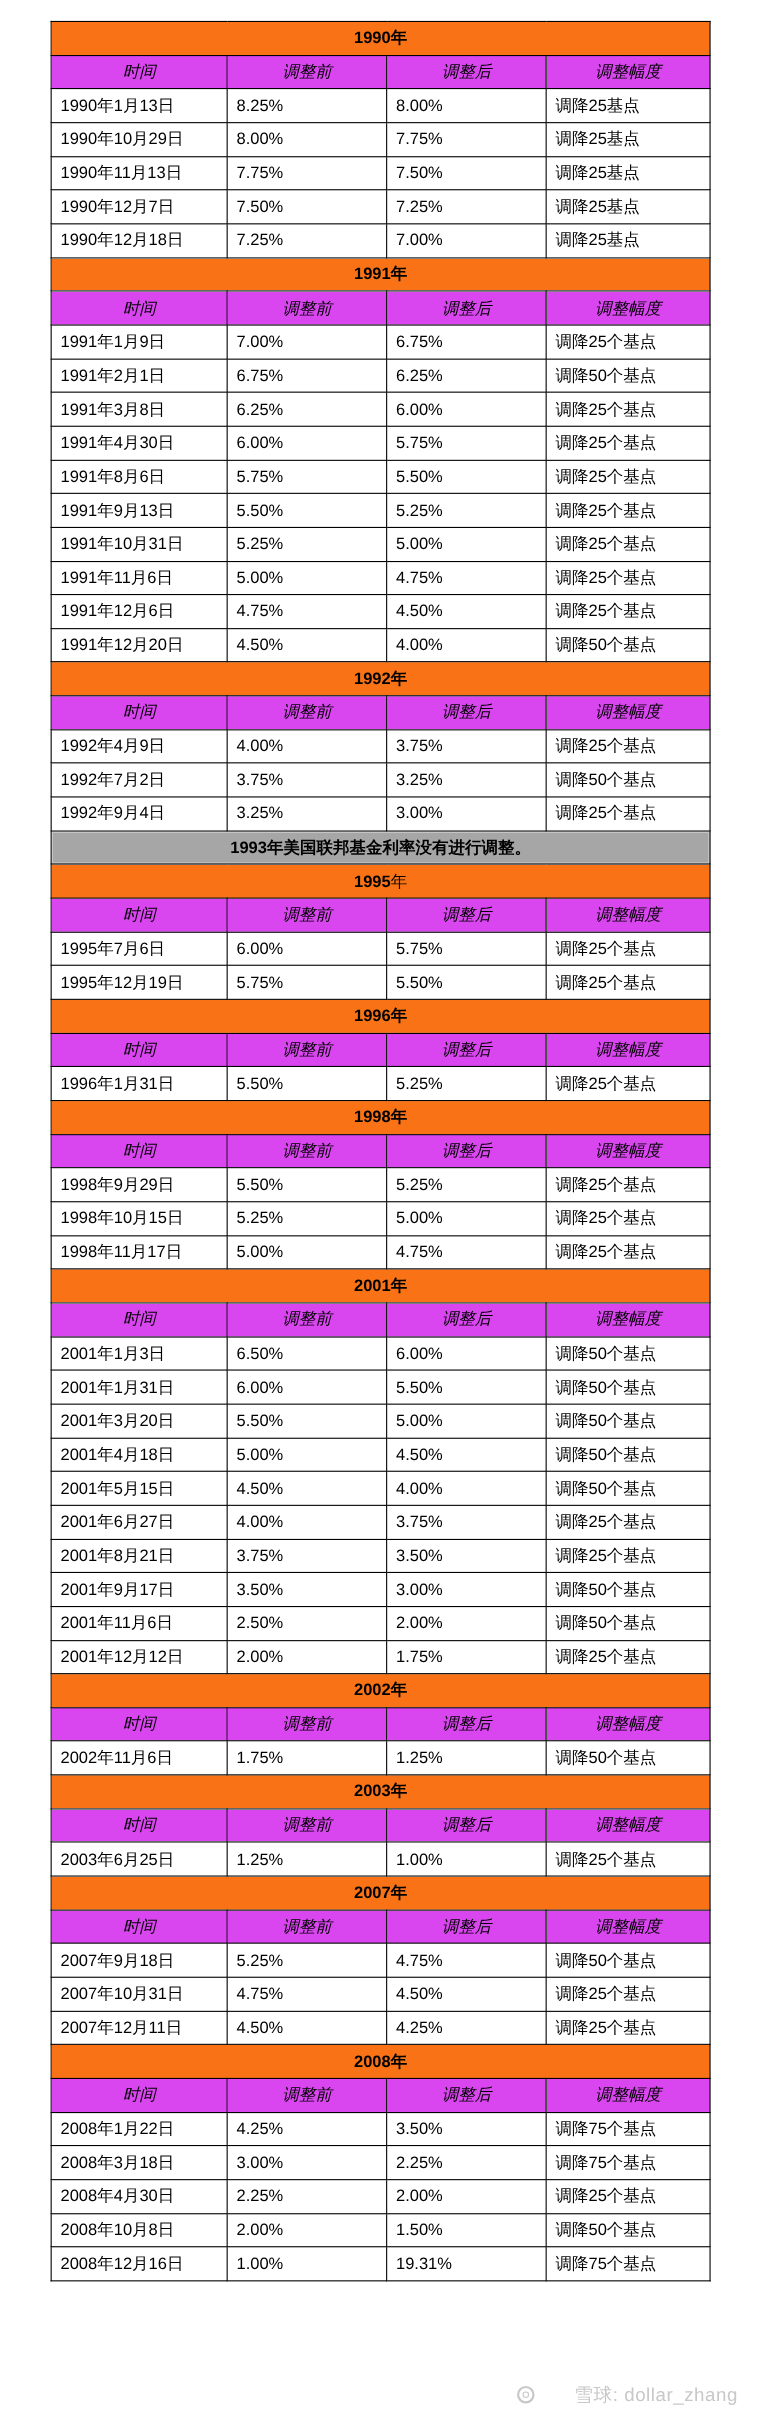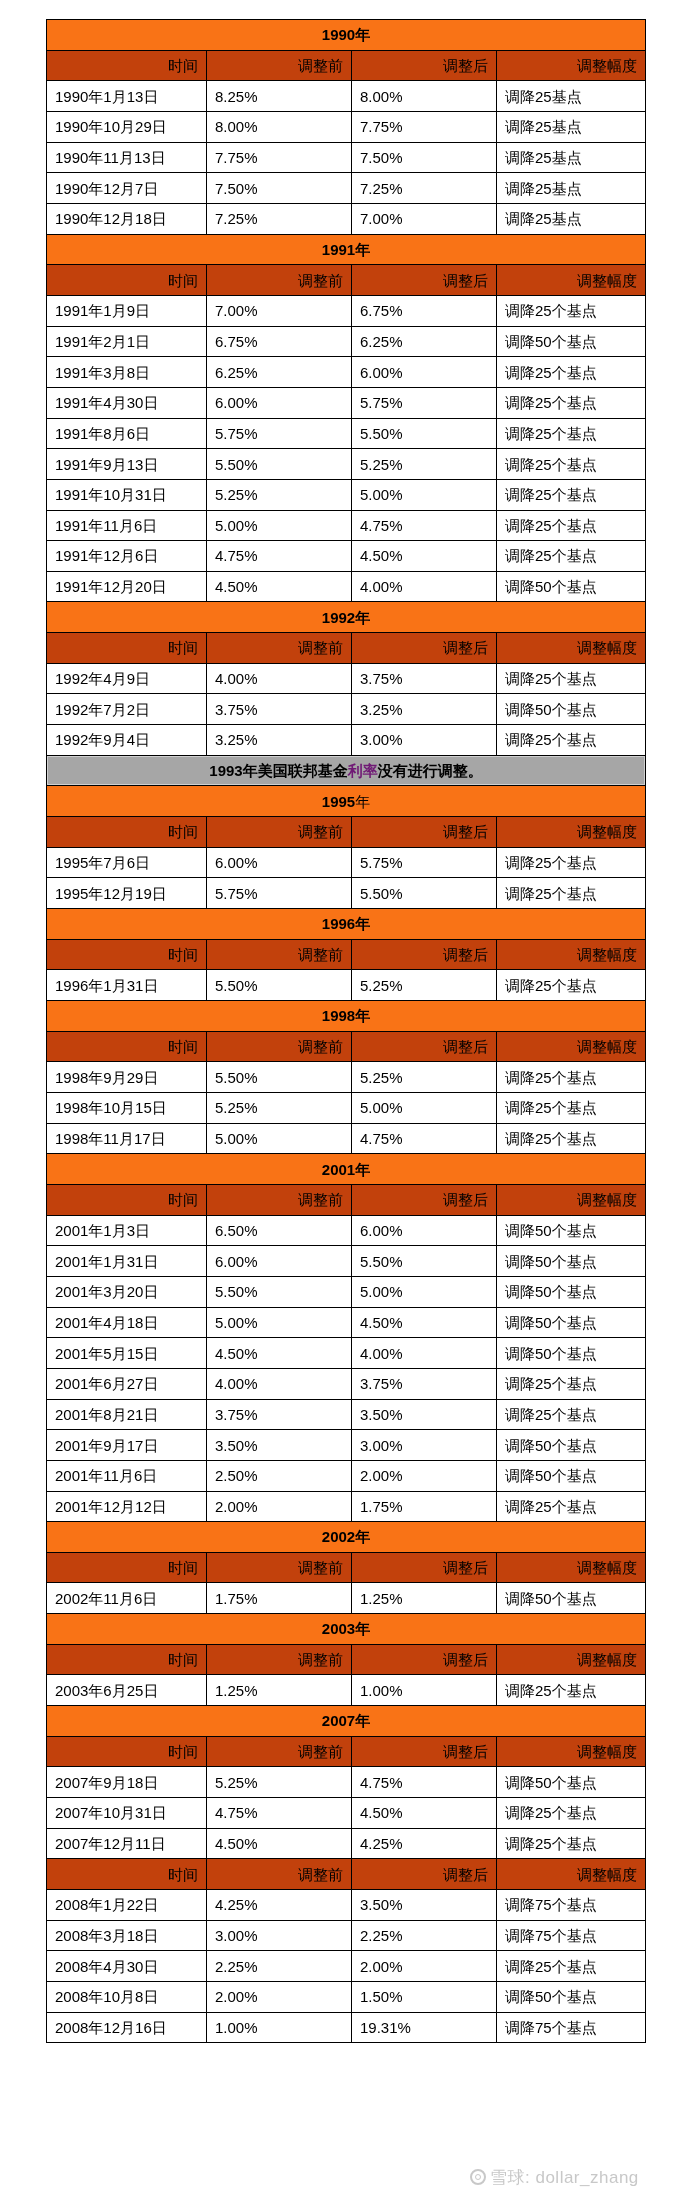--- a/index.html
+++ b/index.html
@@ -38,48 +38,50 @@
     overflow: hidden;
   }
   #rate-table tr.year-row td {
     background: #f97316;
     text-align: center;
     font-weight: bold;
     font-size: 15px;
   }
   #rate-table tr.year-row td .nb { font-weight: normal; }
   #rate-table tr.head-row td {
-    text-align: right;
-    background: #c2410c;
+    text-align: center;
+    background: #d946ef;
+    font-style: italic;
   }
   #rate-table tr.data-row td {
     text-align: left;
     background: #ffffff;
   }
   #rate-table tr.note-row td {
     background: #a6a6a6;
     text-align: center;
     font-weight: bold;
     box-shadow: inset 0 0 0 1px #d0d0d0;
   }
   #rate-table tr.note-row a {
-    color: #701a75;
+    color: #000000;
     text-decoration: none;
     font-weight: bold;
   }
   .watermark {
     position: absolute;
     left: 470px;
     top: 2166px;
     height: 22px;
     display: flex;
     align-items: center;
     color: #c8c8c8;
     font-size: 17px;
     letter-spacing: 0.5px;
+    gap: 32px;
   }
   .watermark .logo {
     width: 16px;
     height: 16px;
     border: 2px solid #c8c8c8;
     border-radius: 50%;
     margin-right: 4px;
     box-sizing: border-box;
     position: relative;
   }
@@ -424,20 +426,23 @@
         <td>4.75%</td>
         <td>4.50%</td>
         <td>调降25个基点</td>
       </tr>
       <tr class="data-row">
         <td>2007年12月11日</td>
         <td>4.50%</td>
         <td>4.25%</td>
         <td>调降25个基点</td>
       </tr>
+      <tr class="year-row">
+        <td colspan="4"><span>2008年</span><span class="nb"></span></td>
+      </tr>
       <tr class="head-row">
         <td>时间</td>
         <td>调整前</td>
         <td>调整后</td>
         <td>调整幅度</td>
       </tr>
       <tr class="data-row">
         <td>2008年1月22日</td>
         <td>4.25%</td>
         <td>3.50%</td>

